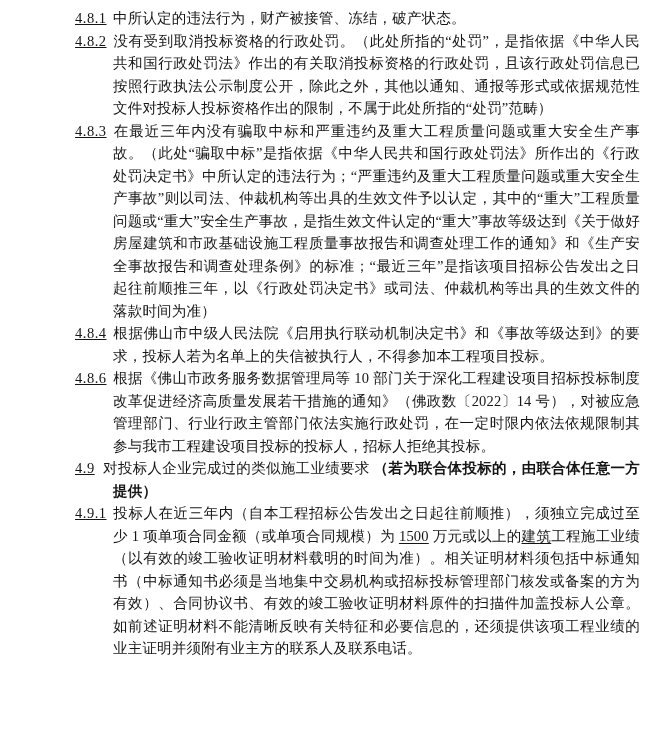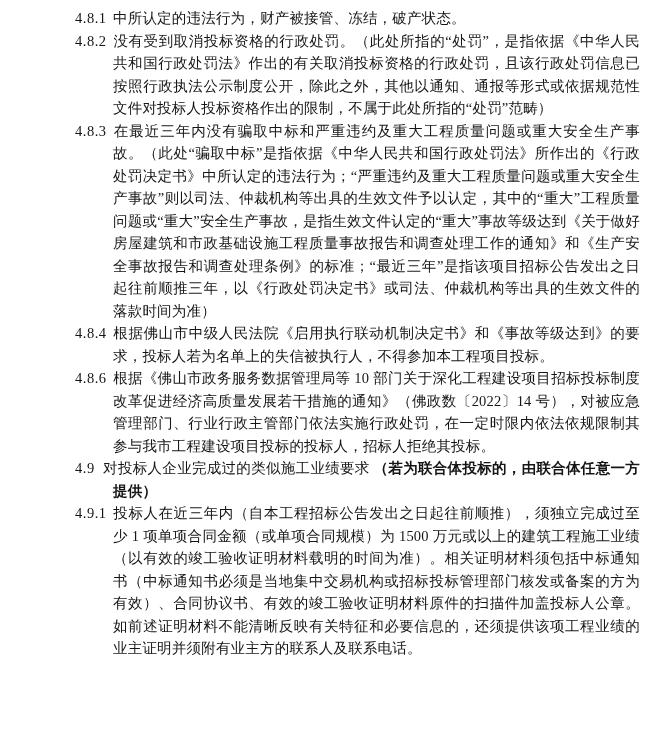--- a/index.html
+++ b/index.html
@@ -28,27 +28,28 @@
     line-height: 22.5px;
     text-align: justify;
     letter-spacing: 0.2px;
   }
   .clause .num {
     display: inline-block;
     margin-left: -38px;
     width: 38px;
     letter-spacing: 0.5px;
     white-space: nowrap;
+    text-decoration: underline;
   }
   .clause .num.num-short {
     width: 28px;
   }
   .seg { white-space: pre-wrap; }
   .seg.b { font-weight: bold; }
-  .seg.u { text-underline-offset: 2px; }
+  .seg.u { text-decoration: underline; text-underline-offset: 2px; }
 </style>
 </head>
 <body>
 
 <div class="page">
   <div id="clauses">
       <p class="clause"><span class="num">4.8.1</span><span class="seg">中所认定的违法行为，财产被接管、冻结，破产状态。</span></p>
       <p class="clause"><span class="num">4.8.2</span><span class="seg">没有受到取消投标资格的行政处罚。（此处所指的“处罚”，是指依据《中华人民共和国行政处罚法》作出的有关取消投标资格的行政处罚，且该行政处罚信息已按照行政执法公示制度公开，除此之外，其他以通知、通报等形式或依据规范性文件对投标人投标资格作出的限制，不属于此处所指的“处罚”范畴）</span></p>
       <p class="clause"><span class="num">4.8.3</span><span class="seg">在最近三年内没有骗取中标和严重违约及重大工程质量问题或重大安全生产事故。（此处“骗取中标”是指依据《中华人民共和国行政处罚法》所作出的《行政处罚决定书》中所认定的违法行为；“严重违约及重大工程质量问题或重大安全生产事故”则以司法、仲裁机构等出具的生效文件予以认定，其中的“重大”工程质量问题或“重大”安全生产事故，是指生效文件认定的“重大”事故等级达到《关于做好房屋建筑和市政基础设施工程质量事故报告和调查处理工作的通知》和《生产安全事故报告和调查处理条例》的标准；“最近三年”是指该项目招标公告发出之日起往前顺推三年，以《行政处罚决定书》或司法、仲裁机构等出具的生效文件的落款时间为准）</span></p>
       <p class="clause"><span class="num">4.8.4</span><span class="seg">根据佛山市中级人民法院《启用执行联动机制决定书》和《事故等级达到》的要求，投标人若为名单上的失信被执行人，不得参加本工程项目投标。</span></p>

